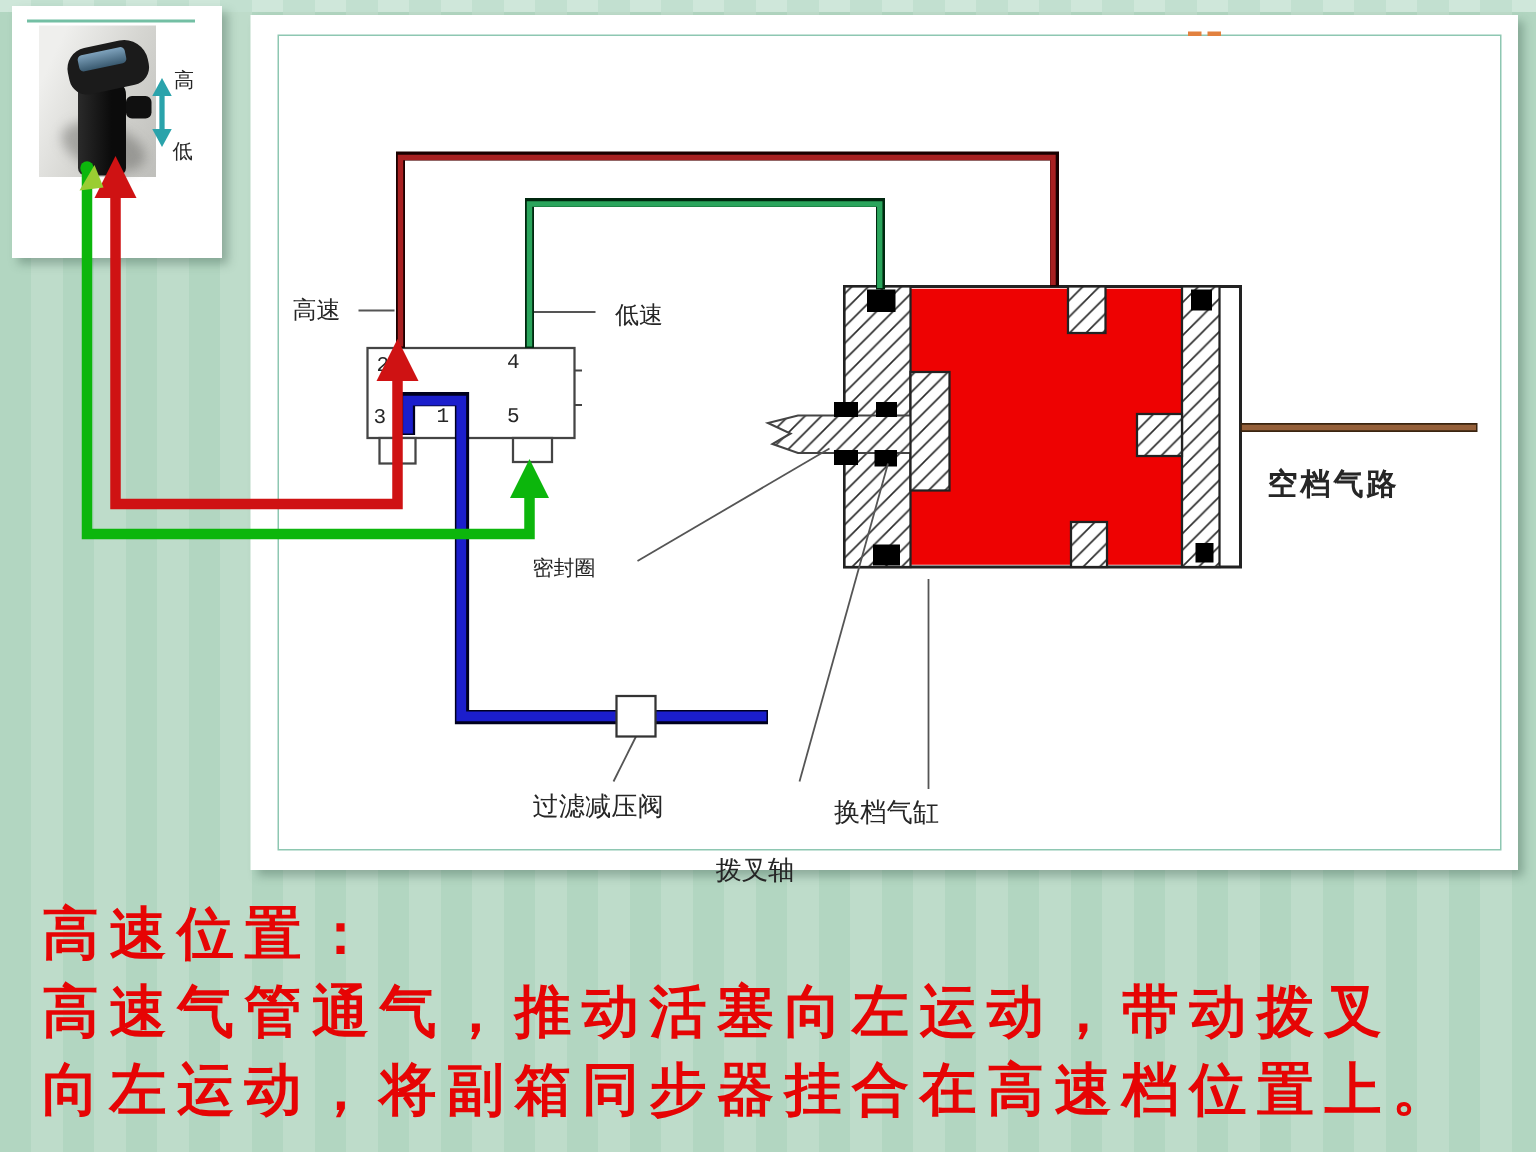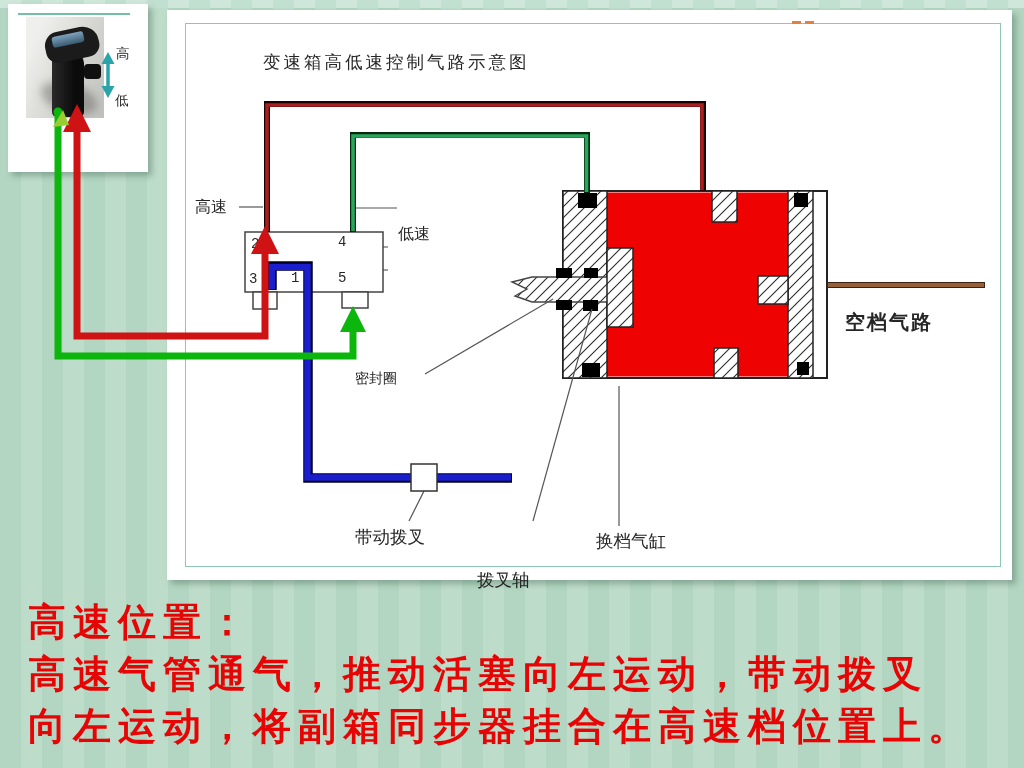--- a/index.html
+++ b/index.html
@@ -97,32 +97,31 @@
         <rect x="794" y="193" width="14" height="14"></rect>
         <rect x="797" y="362" width="12" height="13"></rect>
         <rect x="556" y="268" width="16" height="10"></rect>
         <rect x="584" y="268" width="14" height="10"></rect>
         <rect x="556" y="300" width="16" height="10"></rect>
         <rect x="583" y="300" width="15" height="11"></rect>
       </g>
     </g>
   </svg>
 
-  <div class="lbl t17" style="left:263px;top:50px;letter-spacing:3px;">变速箱高低速控制气路示意图</div>
   <div class="lbl t16" style="left:195px;top:197px;">高速</div>
-  <div class="lbl t16" style="left:398px;top:200px;margin-top:24px;">低速</div>
+  <div class="lbl t16" style="left:410px;top:200px;">低速</div>
   <div class="lbl t14" style="left:251px;top:236px;">2</div>
   <div class="lbl t14" style="left:338px;top:234px;">4</div>
   <div class="lbl t14" style="left:249px;top:271px;">3</div>
   <div class="lbl t14" style="left:291px;top:270px;">1</div>
   <div class="lbl t14" style="left:338px;top:270px;">5</div>
   <div class="lbl" style="left:355px;top:370px;font-size:14px;">密封圈</div>
-  <div class="lbl t17" style="left:355px;top:525px;">带动拨叉</div>
+  <div class="lbl t17" style="left:355px;top:525px;">过滤减压阀</div>
   <div class="lbl t17" style="left:477px;top:524px;margin-top:44px;">拨叉轴</div>
-  <div class="lbl t17" style="left:596px;top:529px;">换档气缸</div>
+  <div class="lbl t17" style="left:556px;top:529px;">换档气缸</div>
   <div class="lbl" style="left:845px;top:309px;font-size:20px;font-weight:600;letter-spacing:2px;">空档气路</div>
   <div class="lbl" style="left:116px;top:45px;font-size:13.5px;">高</div>
   <div class="lbl" style="left:115px;top:92px;font-size:13.5px;">低</div>
 
   <svg class="layer z4" width="1024" height="768">
 
     <g stroke="#555" stroke-width="1.2" fill="none">
       <path d="M425,374 L553,299"></path>
       <path d="M533,521 L592,309"></path>
       <path d="M619,386 V526"></path>

